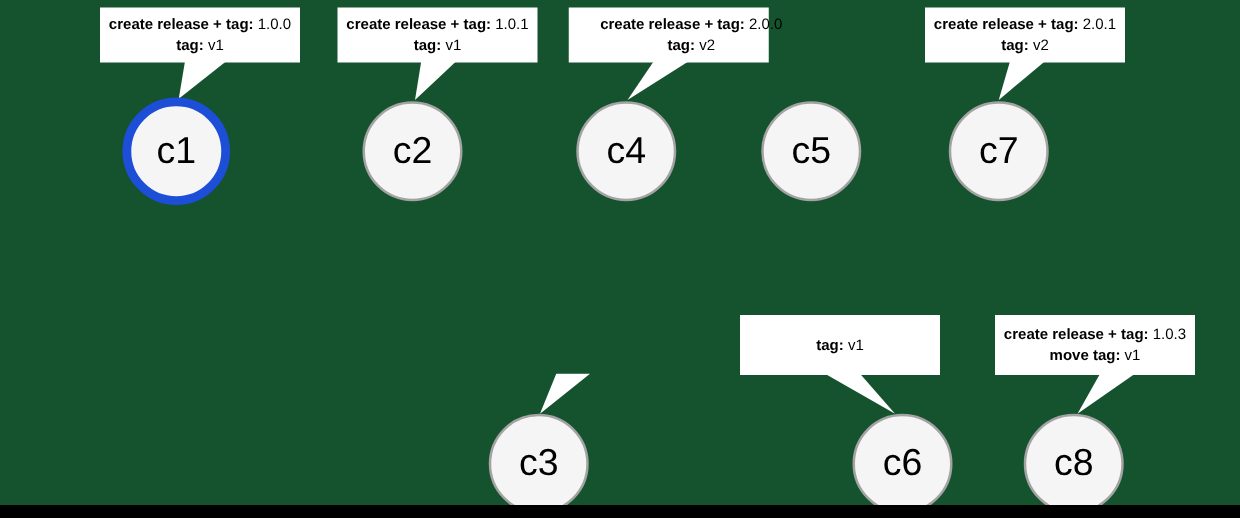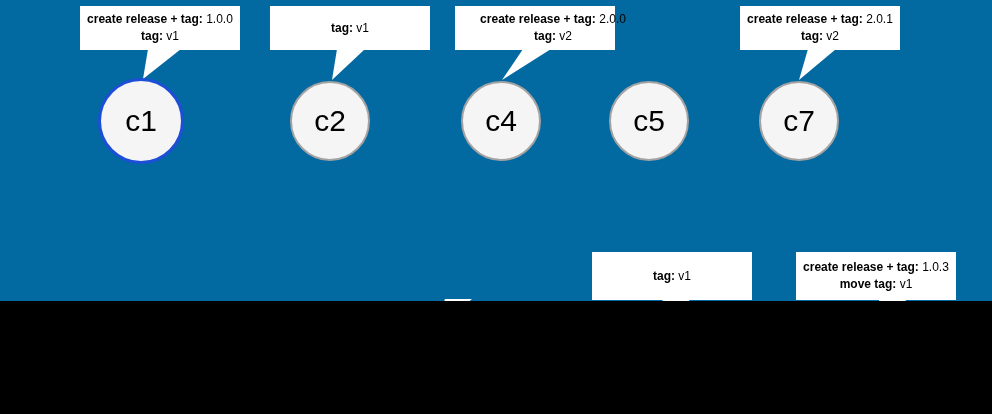--- a/index.html
+++ b/index.html
@@ -1,20 +1,20 @@
 <!DOCTYPE html>
 <html><head>
 <meta charset="utf-8">
 <style>
   html, body { margin: 0; padding: 0; background: #000; }
   #canvas {
     position: relative;
     width: 992px;
-    height: 301px;
-    background: #0369a1;
+    height: 404px;
+    background: #14532d;
     overflow: hidden;
     font-family: "Liberation Sans", "DejaVu Sans", sans-serif;
   }
   #tails {
     position: absolute;
     left: 0; top: 0;
     width: 992px; height: 414px;
     z-index: 1;
     pointer-events: none;
   }
@@ -27,21 +27,21 @@
     background: #f5f5f5;
     display: flex;
     align-items: center;
     justify-content: center;
     font-size: 30px;
     color: #000;
     z-index: 2;
   }
   .node.highlight {
     width: 86px; height: 86px;
-    border: 3px solid #1d4ed8;
+    border: 7px solid #1d4ed8;
   }
   .callout {
     position: absolute;
     box-sizing: border-box;
     background: #ffffff;
     color: #000000;
     display: flex;
     flex-direction: column;
     align-items: center;
     justify-content: center;
@@ -67,20 +67,21 @@
     <polygon fill="#ffffff" points="660,299 688,299 716,331"></polygon>
     <polygon fill="#ffffff" points="880,299 908,299 862,331"></polygon>
   </svg>
 
   <div class="callout" style="left:80px; top:6px; width:160px; height:44px;">
     <div class="line"><b>create release + tag:</b> <span>1.0.0</span></div>
     <div class="line"><b>tag:</b> <span>v1</span></div>
   </div>
 
   <div class="callout" style="left:270px; top:6px; width:160px; height:44px;">
+    <div class="line"><b>create release + tag:</b> <span>1.0.1</span></div>
     <div class="line"><b>tag:</b> <span>v1</span></div>
   </div>
 
   <div class="callout" style="left:455px; top:6px; width:160px; height:44px;padding-left:36px;">
     <div class="line"><b>create release + tag:</b> <span>2.0.0</span></div>
     <div class="line"><b>tag:</b> <span>v2</span></div>
   </div>
 
   <div class="callout" style="left:740px; top:6px; width:160px; height:44px;">
     <div class="line"><b>create release + tag:</b> <span>2.0.1</span></div>

